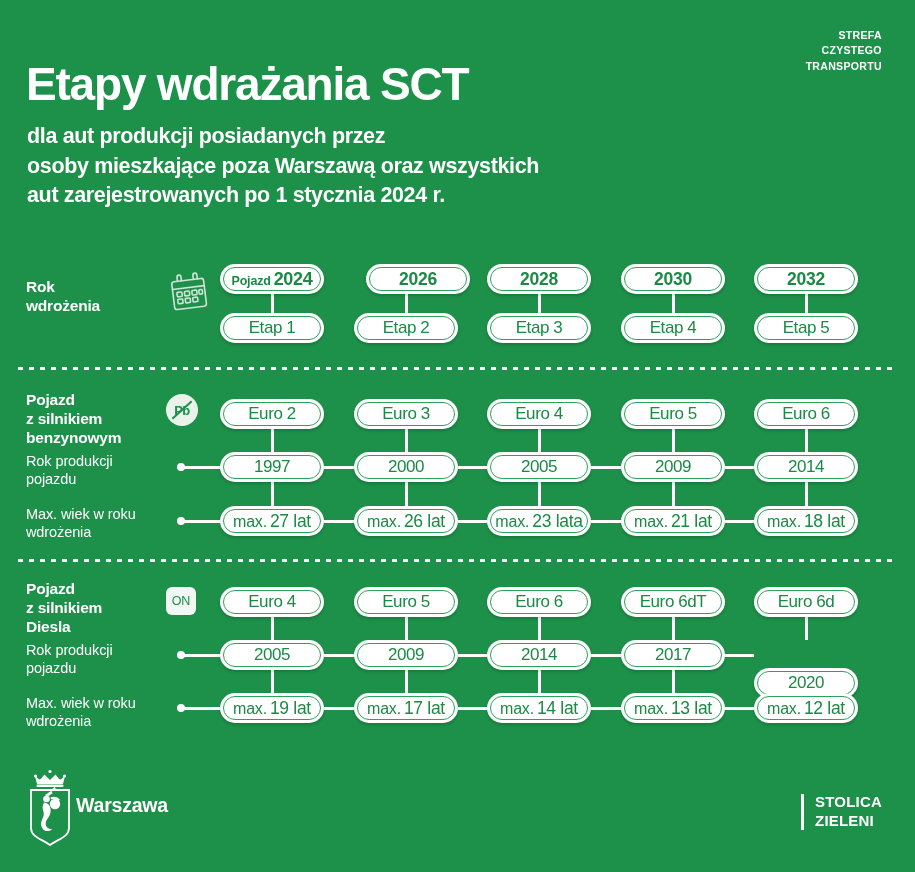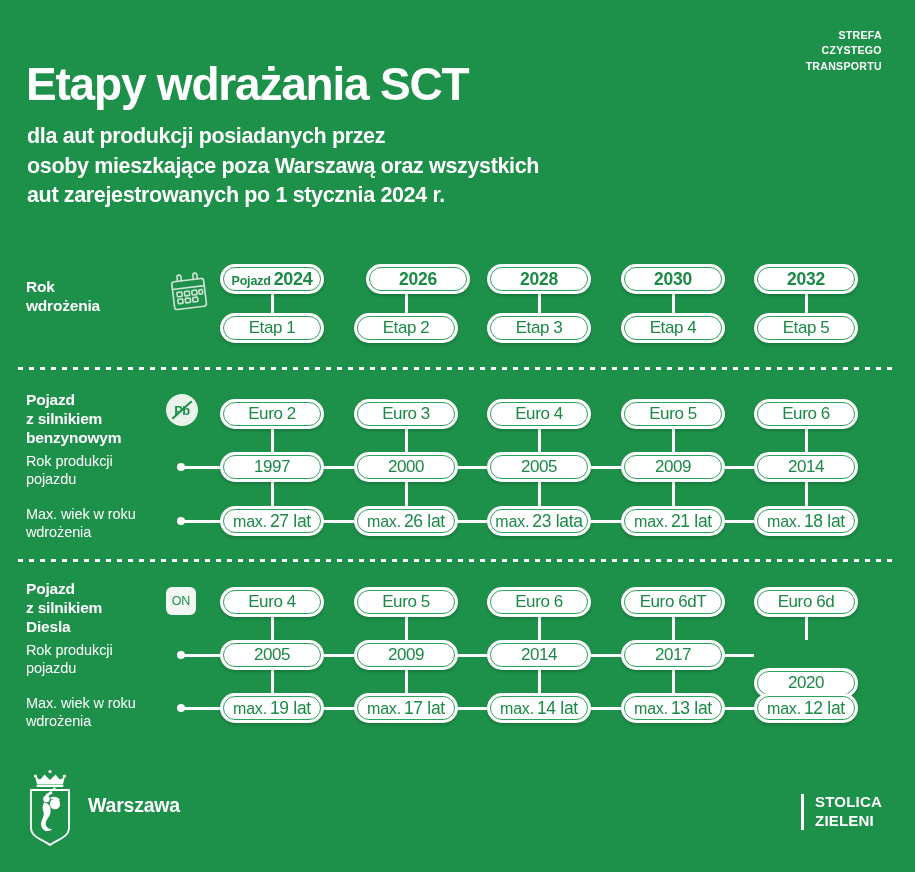--- a/index.html
+++ b/index.html
@@ -195,21 +195,21 @@
     z-index: 1;
   }
 
   
   .footer-logo {
     position: absolute;
     left: 26px;
     top: 768px;
     display: flex;
     align-items: center;
-    gap: 14px;
+    gap: 2px;
   }
   .coa { width: 48px; height: 78px; display: block; }
   .city-name {
     font-size: 19.5px;
     font-weight: bold;
     letter-spacing: -0.2px;
     color: #ffffff;
     padding-bottom: 4px;
   }
 

